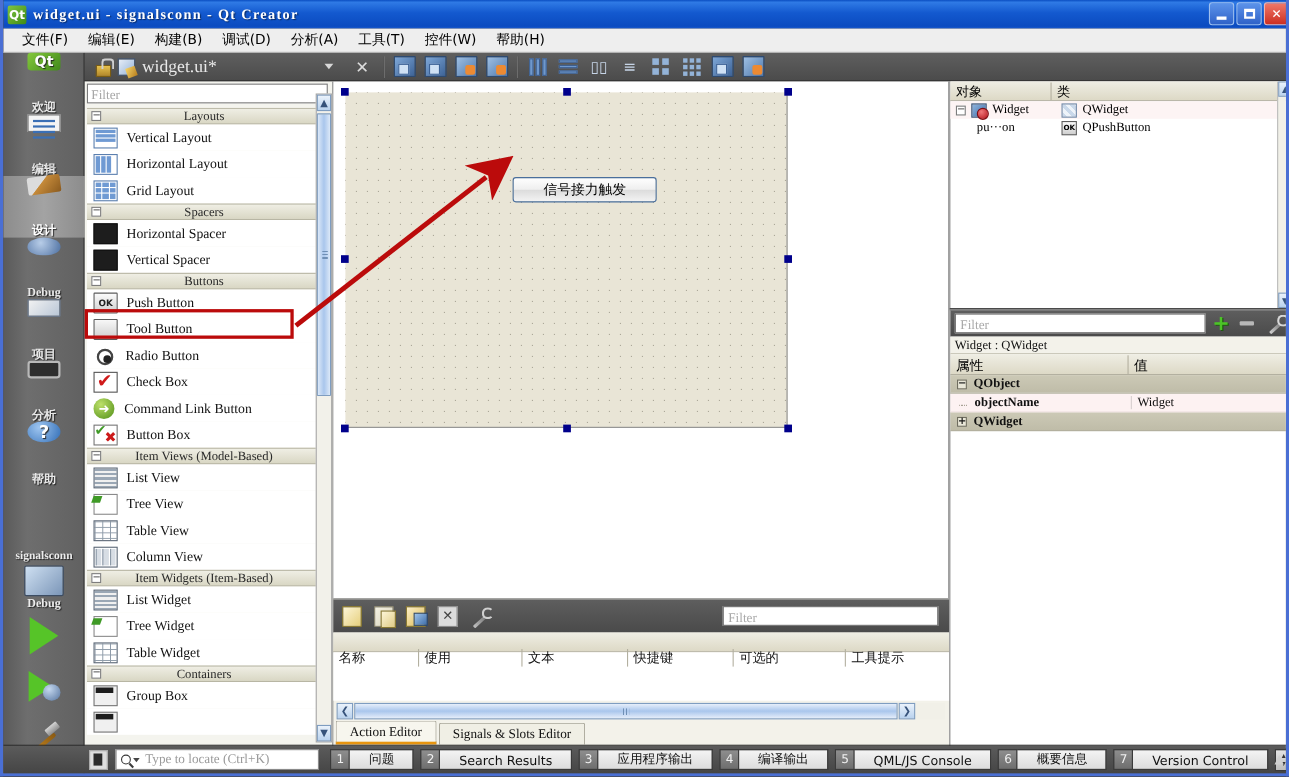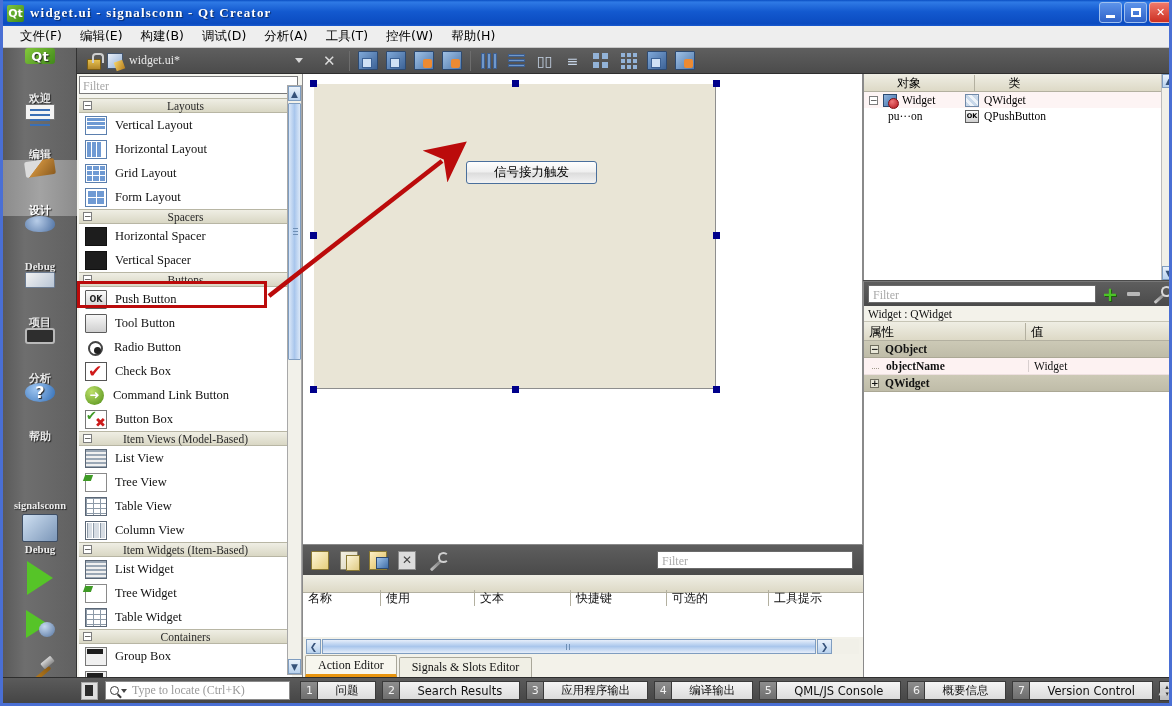--- a/index.html
+++ b/index.html
@@ -116,21 +116,21 @@
   .lock-ico { width: 14px; height: 15px; margin: 0 7px 0 9px; position: relative; }
   .lock-ico:before { content:""; position:absolute; left:1px; top:6px; width:12px;height:9px;
     background: linear-gradient(to bottom,#e6c14f,#b2872a); border:1px solid #7c5d12; border-radius:1px;}
   .lock-ico:after { content:""; position:absolute; left:6px; top:0; width:8px;height:8px;
     border:2px solid #cfcfcf; border-bottom:none; border-radius:4px 4px 0 0;}
   .file-ico { width:16px;height:16px; background:linear-gradient(135deg,#e8eef7,#93b2d8);
     border:1px solid #44566f; margin-right:6px; position:relative;}
   .file-ico:after{content:"";position:absolute;right:-2px;bottom:-2px;width:9px;height:9px;
     background:linear-gradient(135deg,#f5d46a,#b97f1d);transform:rotate(-20deg);}
   .doc-combo {
-    color: #e9e9e9; font-size: 12px; font-family:"Liberation Serif",serif;
+    color: #e9e9e9; font-size: 16px; font-family:"Liberation Serif",serif;
     display:flex; align-items:center; min-width: 180px; justify-content: space-between;
     padding-right:6px;
   }
   .caret-down { width:0;height:0;border-left:4px solid transparent;border-right:4px solid transparent;border-top:5px solid #d8d8d8; }
   .close-x { color:#dcdcdc; font-size:15px; margin:0 9px 0 14px; font-family:"DejaVu Sans",sans-serif; }
   .tb-sep { width:1px; height:20px; background:#2e2e2e; border-right:1px solid #6d6d6d; margin:0 4px; }
   .tb-ico { width:20px; height:19px; margin: 0 4px; position: relative; border-radius:1px; }
   .tbi-blue { background: linear-gradient(135deg,#7fa8d8,#3c6296); border:1px solid #2d4a71; }
   .tbi-blue:after{content:"";position:absolute;left:3px;top:6px;width:8px;height:8px;background:#cfe1f5;border:1px solid #3c6296;}
   .tbi-orange { background: linear-gradient(135deg,#9fc0e4,#4f79ad); border:1px solid #2d4a71;}
@@ -324,21 +324,21 @@
   
   .objinspector {
     position: absolute; left: 860px; top: 74px; width: 312px; height: 206px;
     background: #fff; border-left: 1px solid #8a8a8a;
   }
   .oi-header {
     height: 18px; background: linear-gradient(to bottom,#efeee4,#ddd9c6);
     border-bottom: 1px solid #b3b0a0; display: flex; align-items: center;
     font-size: 12px; font-family:"DejaVu Sans",sans-serif;
   }
-  .oi-header span { height: 16px; line-height: 16px; padding-left: 5px; border-right: 1px solid #b3b0a0; margin-left: 28px; }
+  .oi-header span { height: 16px; line-height: 16px; padding-left: 5px; border-right: 1px solid #b3b0a0; }
   .oi-row { height: 16px; display: flex; align-items: center; font-size: 11.5px;
             font-family:"Liberation Serif",serif; }
   .oi-row.alt { background: #fdf4f4; }
   .oi-expander { width: 9px; height: 9px; border: 1px solid #7d7d7d; background: #fff;
                  font-size: 9px; line-height: 7px; text-align: center; margin-left: 5px;
                  font-family:"DejaVu Sans",sans-serif; color:#333;}
   .oi-ico { width: 14px; height: 13px; margin: 0 5px; flex: none; position: relative; }
   .oi-ico.qwidget { background: repeating-linear-gradient(45deg,#c9d8ea 0 3px,#eef3f9 3px 6px); border:1px solid #7089a8; }
   .oi-ico.push { background: linear-gradient(to bottom,#fafafa,#cfcfcf); border:1px solid #5c5c5c;
                  font-size:6.5px; display:flex;align-items:center;justify-content:center;font-weight:bold;
@@ -587,29 +587,20 @@
             <i></i>
             <i></i>
             <i></i>
             <i></i>
             <i></i>
             <i></i>
             <i></i>
           </span>
         <span>Grid Layout</span>
       </div>
-      <div class="wb-item">
-        <span class="wb-ico ic-form">
-            <i></i>
-            <i></i>
-            <i></i>
-            <i></i>
-          </span>
-        <span>Form Layout</span>
-      </div>
 
       <div class="wb-cat">
         <span class="expander">−</span>
         <span>Spacers</span>
       </div>
       <div class="wb-item">
         <span class="wb-ico ic-hspacer"></span>
         <span>Horizontal Spacer</span>
       </div>
       <div class="wb-item">

